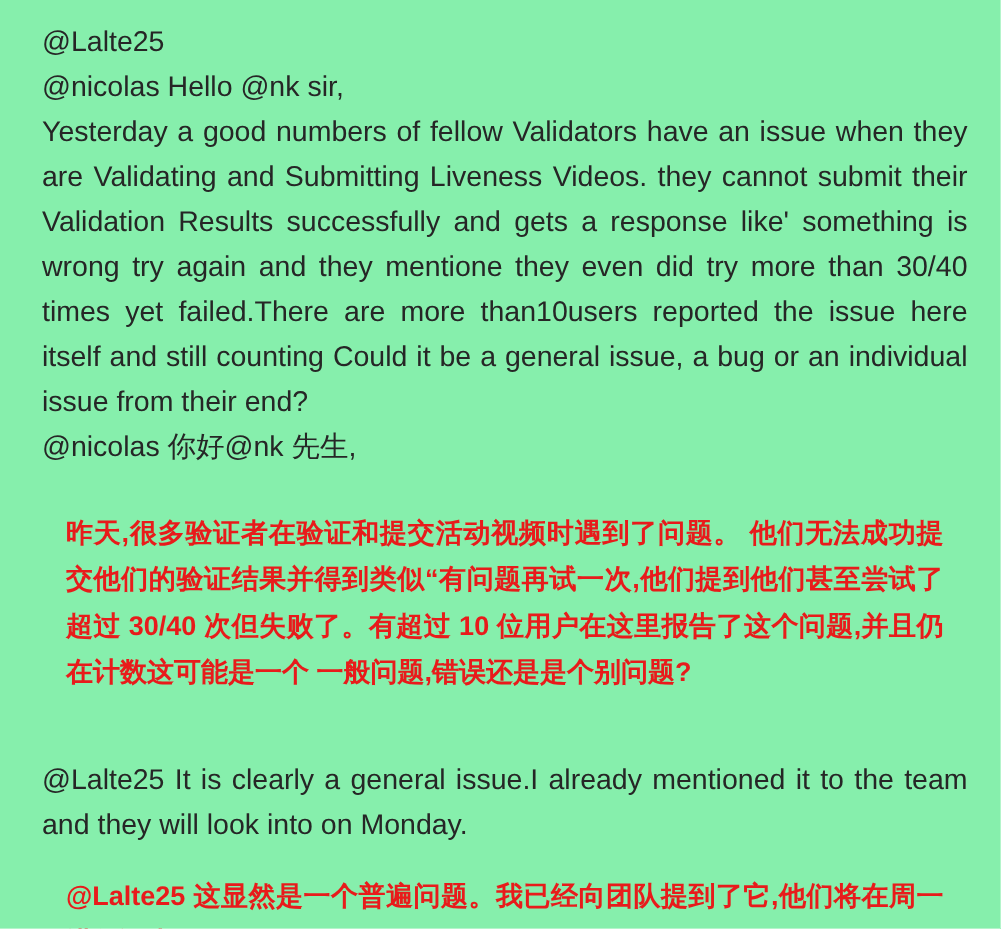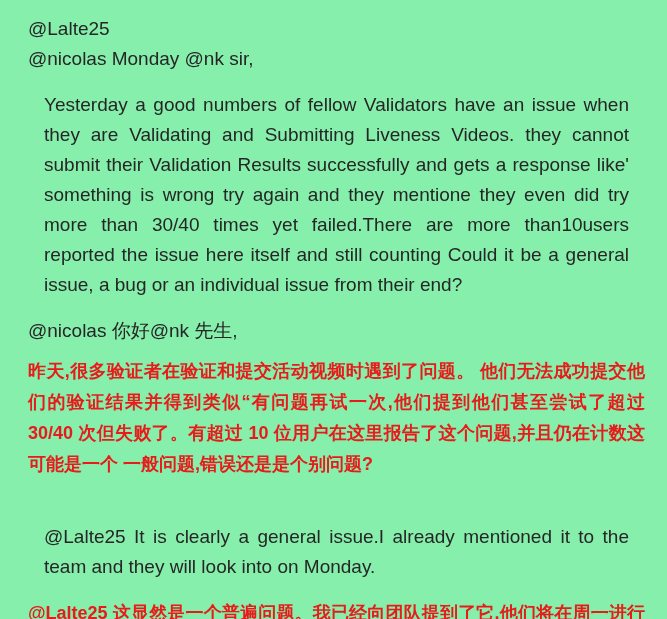--- a/index.html
+++ b/index.html
@@ -28,49 +28,49 @@
     font-size: 19px;
     line-height: 30px;
     color: #262626;
   }
   .para {
     font-size: 19px;
     line-height: 30px;
     color: #262626;
     text-align: justify;
     text-justify: inter-word;
-    margin: 16px;
+    margin: 0;
   }
   .para-cjk {
     font-size: 18px;
     line-height: 31px;
     font-weight: bold;
     color: #e81b1b;
     text-align: justify;
-    margin: 0;
+    margin: 16px;
   }
   .spacer-sm { height: 10px; }
   .spacer-lg { height: 26px; }
   .handle {
     font-size: 19px;
     line-height: 30px;
     color: #262626;
   }
   .cjk {
     font-family: Liberation Sans, sans-serif;
   }
 </style>
 </head>
 <body>
 
 <div class="page">
 
   <div class="block">
     <div class="handle">@Lalte25</div>
-    <div class="line">@nicolas Monday @nk sir,</div>
+    <div class="line">@nicolas Hello @nk sir,</div>
     <div class="para">Yesterday a good numbers of fellow Validators have an issue when they are Validating and Submitting Liveness Videos. they cannot submit their Validation Results successfully and gets a response like' something is wrong try again and they mentione they even did try more than 30/40 times yet failed.There are more than10users reported the issue here itself and still counting Could it be a general issue, a bug or an individual issue from their end?</div>
     <div class="line cjk">@nicolas 你好@nk 先生,</div>
     <div class="spacer-sm"></div>
     <div class="para-cjk cjk">昨天,很多验证者在验证和提交活动视频时遇到了问题。 他们无法成功提交他们的验证结果并得到类似“有问题再试一次,他们提到他们甚至尝试了超过 30/40 次但失败了。有超过 10 位用户在这里报告了这个问题,并且仍在计数这可能是一个 一般问题,错误还是是个别问题?</div>
   </div>
 
   <div class="spacer-lg"></div>
 
   <div class="block">
     <div class="para">@Lalte25 It is clearly a general issue.I already mentioned it to the team and they will look into on Monday.</div>

